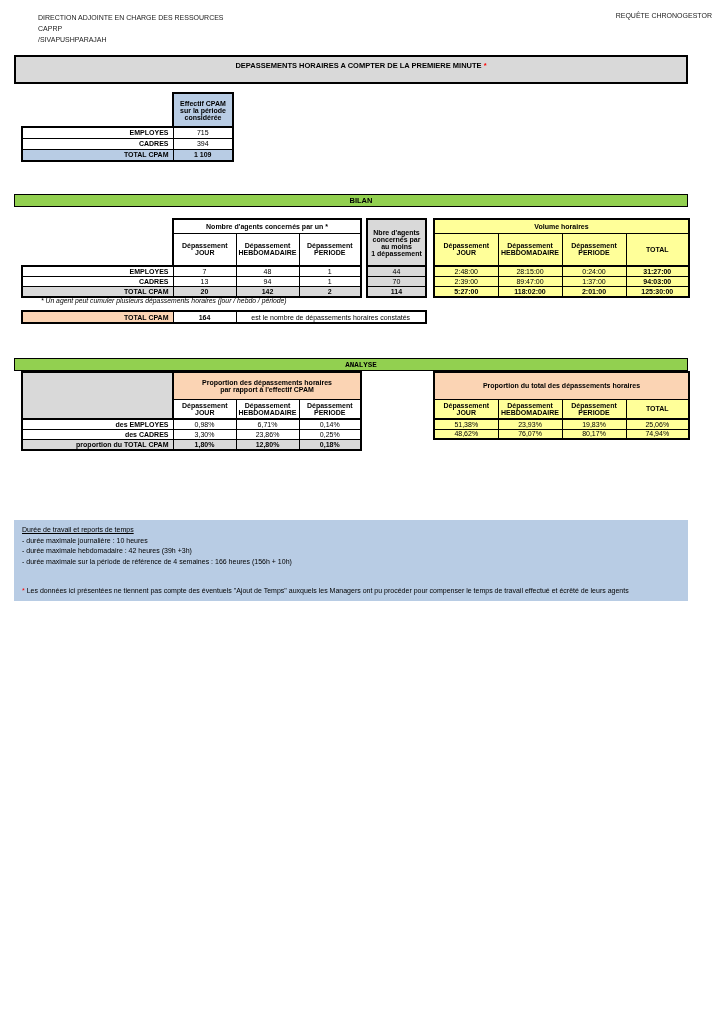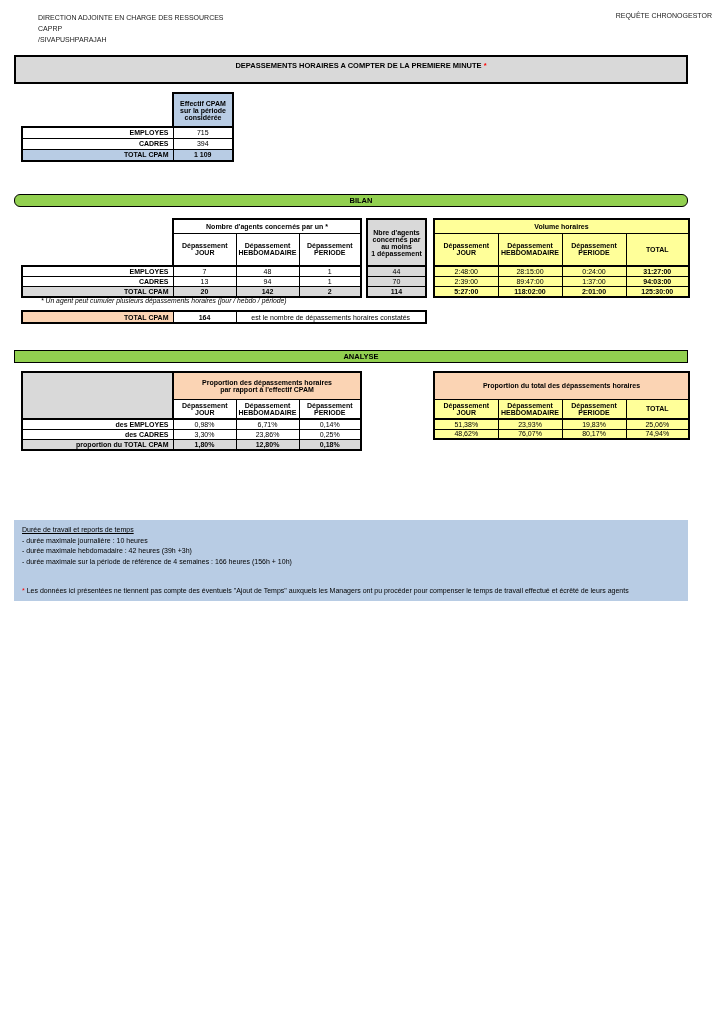--- a/index.html
+++ b/index.html
@@ -84,21 +84,21 @@
       <td class="lbl bl2">CADRES</td>
       <td class="br2">394</td>
     </tr>
     <tr style="height:12px">
       <td class="lbl blue bl2 bb2">TOTAL CPAM</td>
       <td class="blue b br2 bb2">1 109</td>
     </tr>
   </tbody>
     </table>
 
-  <div class="abs secbar" style="top:194px;border-radius:6px;">BILAN</div>
+  <div class="abs secbar" style="top:194px;">BILAN</div>
 
   <table class="abs" style="left:21px;top:218px;">
     <colgroup>
         <col style="width:151px">
         <col style="width:63px">
         <col style="width:63px">
         <col style="width:62px">
       </colgroup>
     <tbody>
         <tr style="height:14px">
@@ -208,21 +208,21 @@
       </colgroup>
     <tbody>
         <tr style="height:12px">
       <td class="lbl peach bl2 bt2 bb2">TOTAL CPAM</td>
       <td class="bt2 bb2 b">164</td>
       <td class="bt2 bb2 br2">est le nombre de dépassements horaires constatés</td>
     </tr>
   </tbody>
     </table>
 
-  <div class="abs secbar" style="top:350px;">ANALYSE</div>
+  <div class="abs secbar" style="top:358px;font-family:Liberation Mono, monospace;">ANALYSE</div>
 
   <table class="abs" style="left:21px;top:371px;">
     <colgroup>
         <col style="width:151px">
         <col style="width:63px">
         <col style="width:63px">
         <col style="width:62px">
       </colgroup>
     <tbody>
         <tr style="height:27px">

